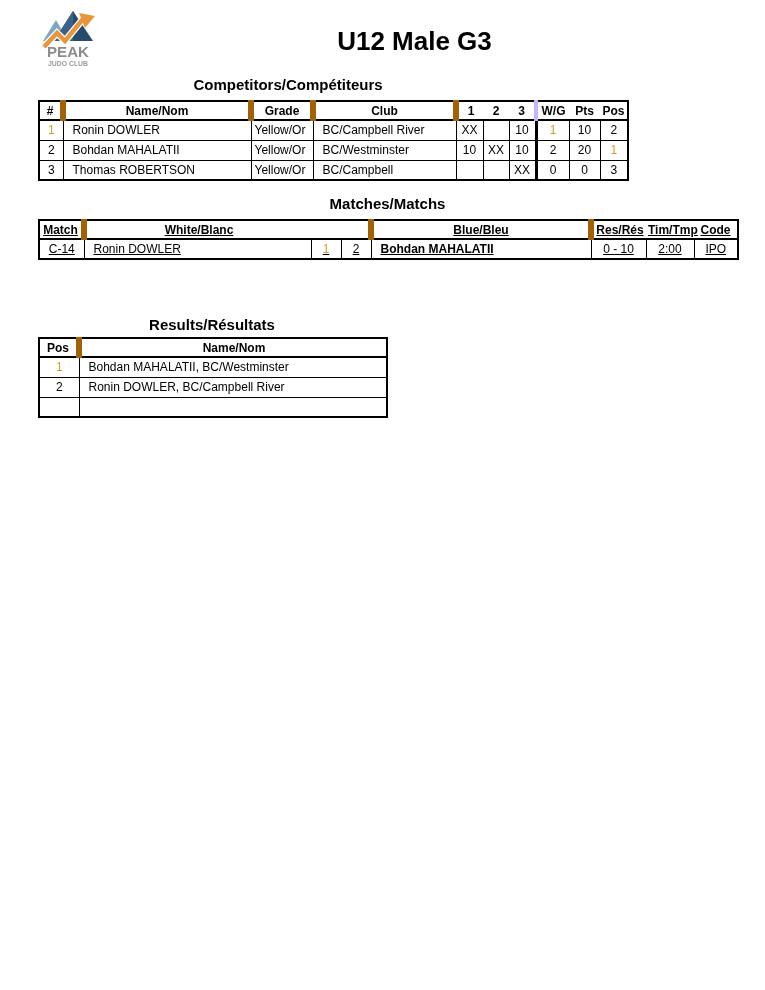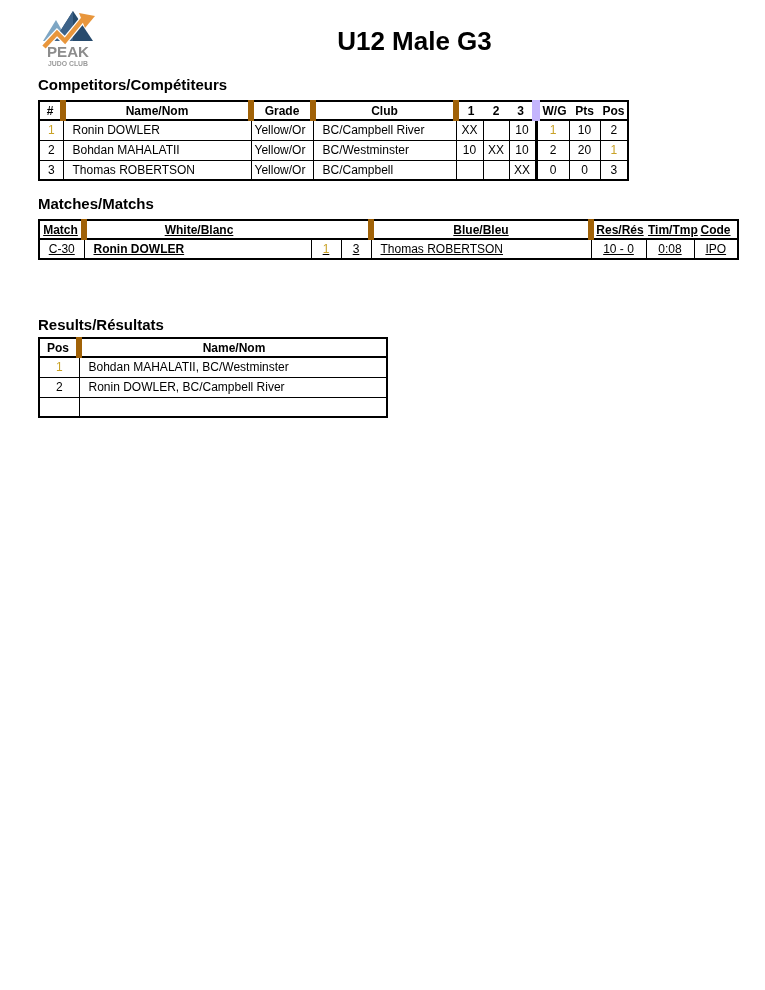--- a/index.html
+++ b/index.html
@@ -18,20 +18,21 @@
     width: 765px;
     text-align: center;
     font-size: 26px;
     font-weight: bold;
     margin-left: 32px;
   }
   .heading {
     position: absolute;
     font-size: 15px;
     font-weight: bold;
+    text-align: center;
     white-space: nowrap;
   }
   #competitors-heading { top: 76px;  left: 38px;  width: 500px; }
   #matches-heading     { top: 195px; left: 38px;  width: 699px; }
   #results-heading     { top: 316px; left: 38px;  width: 348px; }
 
   table.tbl {
     position: absolute;
     border-collapse: collapse;
     table-layout: fixed;
@@ -58,21 +59,21 @@
     height: 20px;
     padding: 0 9px;
     border: 1px solid #000;
     white-space: nowrap;
     overflow: hidden;
     text-align: left;
     vertical-align: middle;
   }
   .tbl td.c { text-align: center; padding: 0 1px; }
   .tbl .bl { border-left: 6px solid #a16207; }
-  .tbl .bthick { border-left: 8px solid #c4b5fd; }
+  .tbl .bthick { border-left: 4px solid #c4b5fd; }
   .tbl td.thick { border-left: 3px solid #000; }
 
   .gold { color: var(--gold, #C9A227); }
   .bold { font-weight: bold; }
 
   #logo { position: absolute; left: 40px; top: 7px; }
 </style>
 </head>
 <body>
 
@@ -181,27 +182,27 @@
       <th class="bl">White/Blanc</th>
       <th colspan="2"></th>
       <th class="bl">Blue/Bleu</th>
       <th class="bl">Res/Rés</th>
       <th>Tim/Tmp</th>
       <th>Code</th>
     </tr>
   </thead>
   <tbody>
     <tr>
-      <td class="c">C-30</td>
-      <td class="bold">Ronin DOWLER</td>
-      <td class="c goldable gold">1</td>
-      <td class="c goldable">3</td>
-      <td>Thomas ROBERTSON</td>
-      <td class="c">10 - 0</td>
-      <td class="c">0:08</td>
+      <td class="c">C-14</td>
+      <td>Ronin DOWLER</td>
+      <td class="c goldable gold">1</td>
+      <td class="c goldable">2</td>
+      <td class="bold">Bohdan MAHALATII</td>
+      <td class="c">0 - 10</td>
+      <td class="c">2:00</td>
       <td class="c">IPO</td>
     </tr>
   </tbody>
 </table>
 
 <div class="heading" id="results-heading">Results/Résultats</div>
 
 <table class="tbl" id="results-table">
   <colgroup>
     <col style="width:40px">

